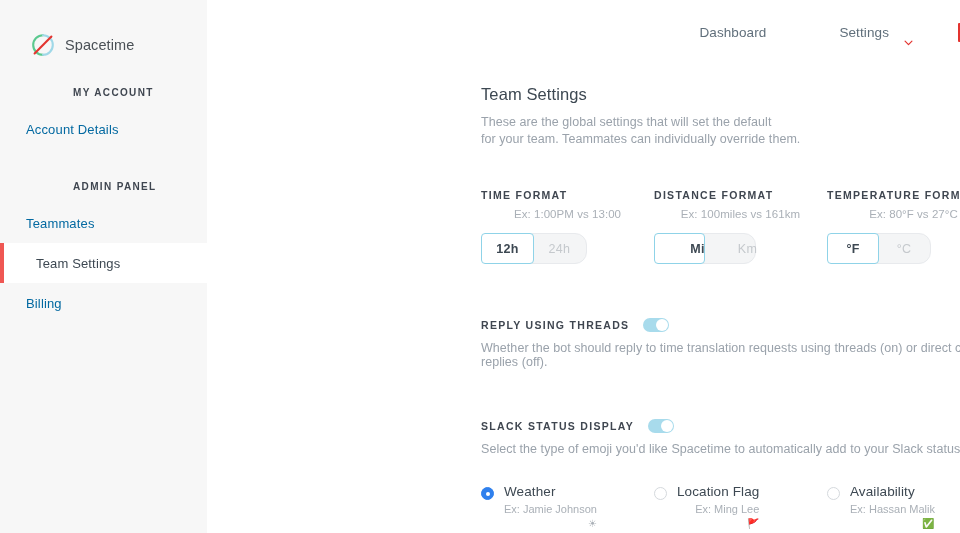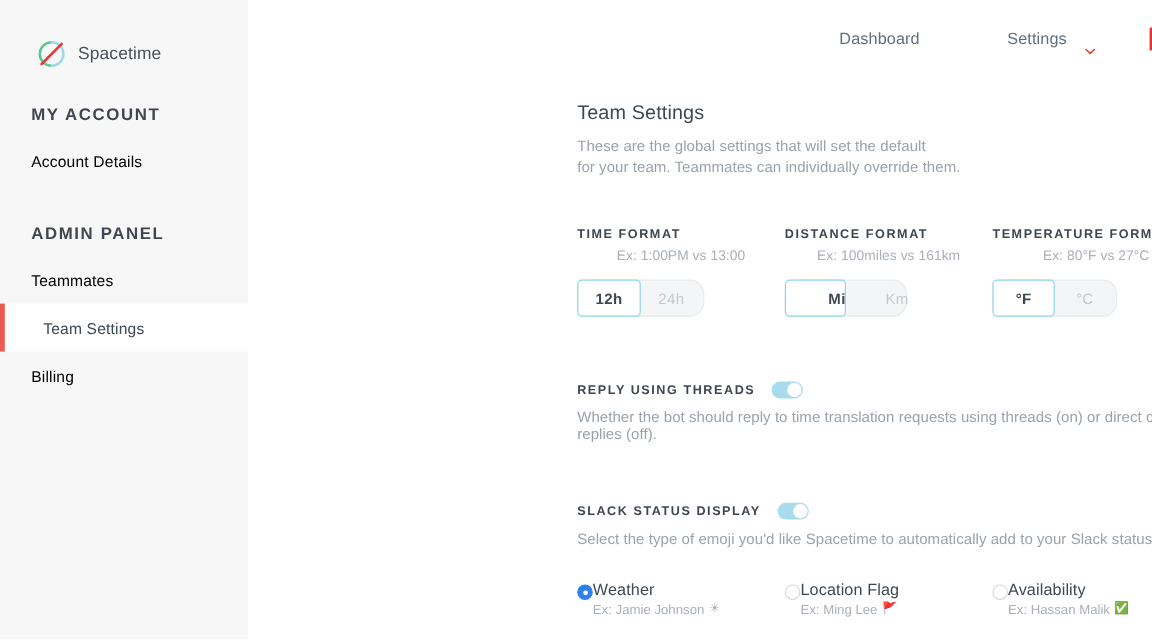--- a/index.html
+++ b/index.html
@@ -48,33 +48,34 @@
     display: block;
   }
 
   .brand-name {
     font-size: 14.5px;
     color: #4a5056;
     letter-spacing: 0.1px;
   }
 
   .nav-group-label {
-    font-size: 14px;
+    font-size: 10px;
     font-weight: bold;
     letter-spacing: 1.35px;
     color: #3f4650;
     padding-left: 26px;
+    margin-left: 47px;
   }
 
   .nav-group-label.my-account { margin-top: 23px; }
   .nav-group-label.admin-panel { margin-top: 32px; }
 
   .nav-item {
     font-size: 13px;
-    color: #000000;
+    color: #0369a1;
     padding-left: 26px;
     height: 40px;
     display: flex;
     align-items: center;
     position: relative;
     letter-spacing: 0.15px;
   }
 
   .nav-item.spaced-first { margin-top: 11px; }
 
@@ -269,20 +270,21 @@
   .radio-row {
     display: flex;
     margin-top: 28px;
   }
 
   .radio-col {
     width: 173px;
     flex: 0 0 173px;
     display: flex;
     align-items: flex-start;
+    gap: 10px;
   }
 
   .radio {
     width: 13px;
     height: 13px;
     border-radius: 50%;
     border: 1px solid #d5d9dd;
     background: #ffffff;
     flex: 0 0 13px;
     margin-top: 3px;
@@ -309,22 +311,23 @@
     font-size: 13.5px;
     color: #3d4852;
     letter-spacing: 0.1px;
   }
 
   .radio-example {
     margin-top: 4px;
     font-size: 11px;
     color: #aab0b7;
     display: flex;
-    align-items: flex-start;
+    align-items: flex-end;
     gap: 4px;
+    flex-direction: column;
   }
 
   .emoji { font-size: 10px; line-height: 1; }
 </style>
 </head>
 <body>
 
 <div class="app">
 
   <aside class="sidebar">

